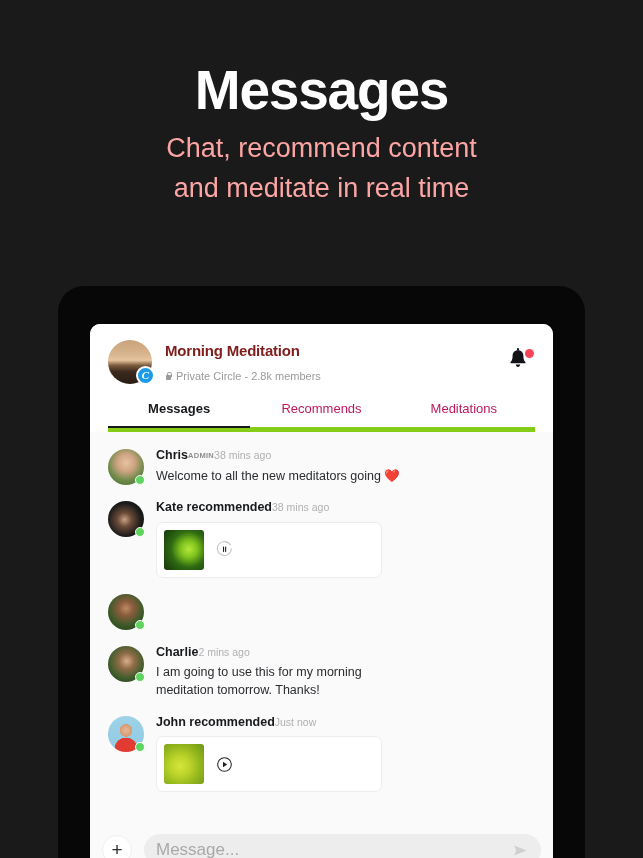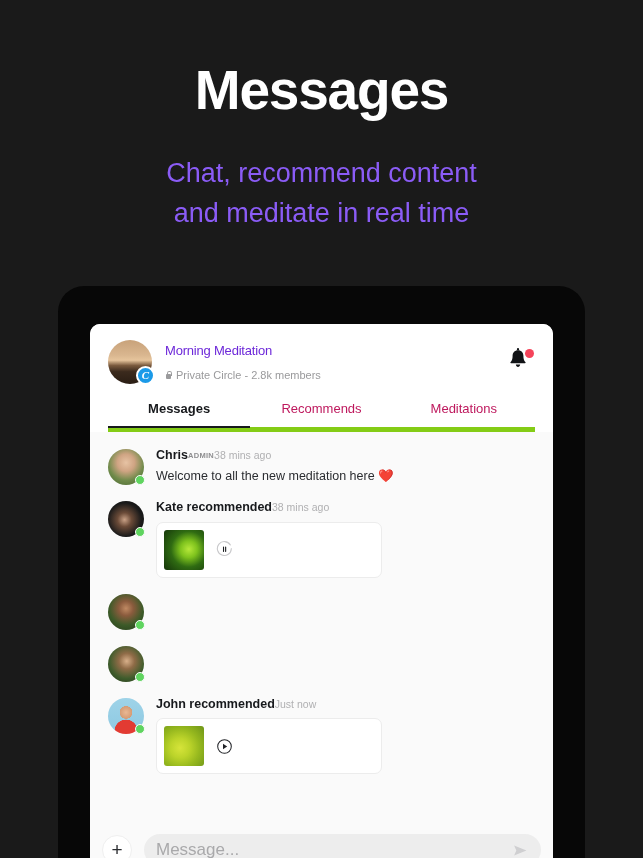--- a/index.html
+++ b/index.html
@@ -25,23 +25,23 @@
 
   .promo-title {
     font-size: 55px;
     font-weight: bold;
     color: #ffffff;
     letter-spacing: -1.2px;
     line-height: 1.05;
   }
 
   .promo-sub {
-    margin-top: 34px;
+    margin-top: 9px;
     font-size: 27px;
-    color: #8b5cf6;
+    color: #fca5a5;
     line-height: 1.48;
     font-weight: 400;
   }
 
   
   .device {
     position: absolute;
     left: 58px;
     top: 286px;
     width: 527px;
@@ -118,23 +118,23 @@
     font-weight: bold;
     font-style: italic;
     line-height: 15px;
     text-align: center;
     font-family: "Liberation Serif", serif;
   }
 
   .circle-meta { flex: 1 1 auto; min-width: 0; }
 
   .circle-name {
-    font-size: 13px;
-    font-weight: normal;
-    color: #6d28d9;
+    font-size: 15px;
+    font-weight: bold;
+    color: #7f1d1d;
     letter-spacing: -0.2px;
   }
 
   .circle-sub {
     margin-top: 11px;
     font-size: 11px;
     color: #9a9a9c;
     display: flex;
     align-items: center;
     gap: 4px;
@@ -434,21 +434,21 @@
         <div class="av-wrap">
           <div class="av" style="background:radial-gradient(circle at 50% 38%, #e7c3a4 0%, #cfa483 30%, #6f8a4a 62%, #46632f 100%);"></div>
           <div class="online"></div>
         </div>
         <div class="msg-body">
           <div class="msg-head">
             <span class="author">Chris</span>
             <span class="admin-tag">ADMIN</span>
             <span class="time">38 mins ago</span>
           </div>
-          <div class="msg-text">Welcome to all the new meditation here ❤️</div>
+          <div class="msg-text">Welcome to all the new meditators going ❤️</div>
         </div>
       </div>
 
       <div class="msg">
         <div class="av-wrap">
           <div class="av" style="background:radial-gradient(circle at 46% 52%, #c9a186 0%, #6b4b38 26%, #1a1a1a 62%, #0b0b0b 100%);"></div>
           <div class="online"></div>
         </div>
         <div class="msg-body">
           <div class="msg-head">
@@ -471,20 +471,27 @@
           <div class="av" style="background:radial-gradient(circle at 50% 40%, #c08a63 0%, #8a5b3d 26%, #3c5a28 60%, #24381a 100%);"></div>
           <div class="online"></div>
         </div>
       </div>
 
       <div class="msg">
         <div class="av-wrap">
           <div class="av" style="background:radial-gradient(circle at 52% 42%, #d8b08a 0%, #8f6b47 28%, #3f5c2c 62%, #1f3318 100%);"></div>
           <div class="online"></div>
         </div>
+        <div class="msg-body">
+          <div class="msg-head">
+            <span class="author">Charlie</span>
+            <span class="time">2 mins ago</span>
+          </div>
+          <div class="msg-text" style="max-width:255px;">I am going to use this for my morning meditation tomorrow. Thanks!</div>
+        </div>
       </div>
 
       <div class="msg">
         <div class="av-wrap">
           <div class="av" style="background:
                  radial-gradient(circle at 50% 92%, #e23b32 0%, #e23b32 30%, transparent 31%),
                  radial-gradient(circle at 50% 40%, #e9b894 0%, #d59b74 22%, transparent 23%),
                  linear-gradient(180deg, #9ed3e8 0%, #8ec9e2 100%);"></div>
           <div class="online"></div>
         </div>

